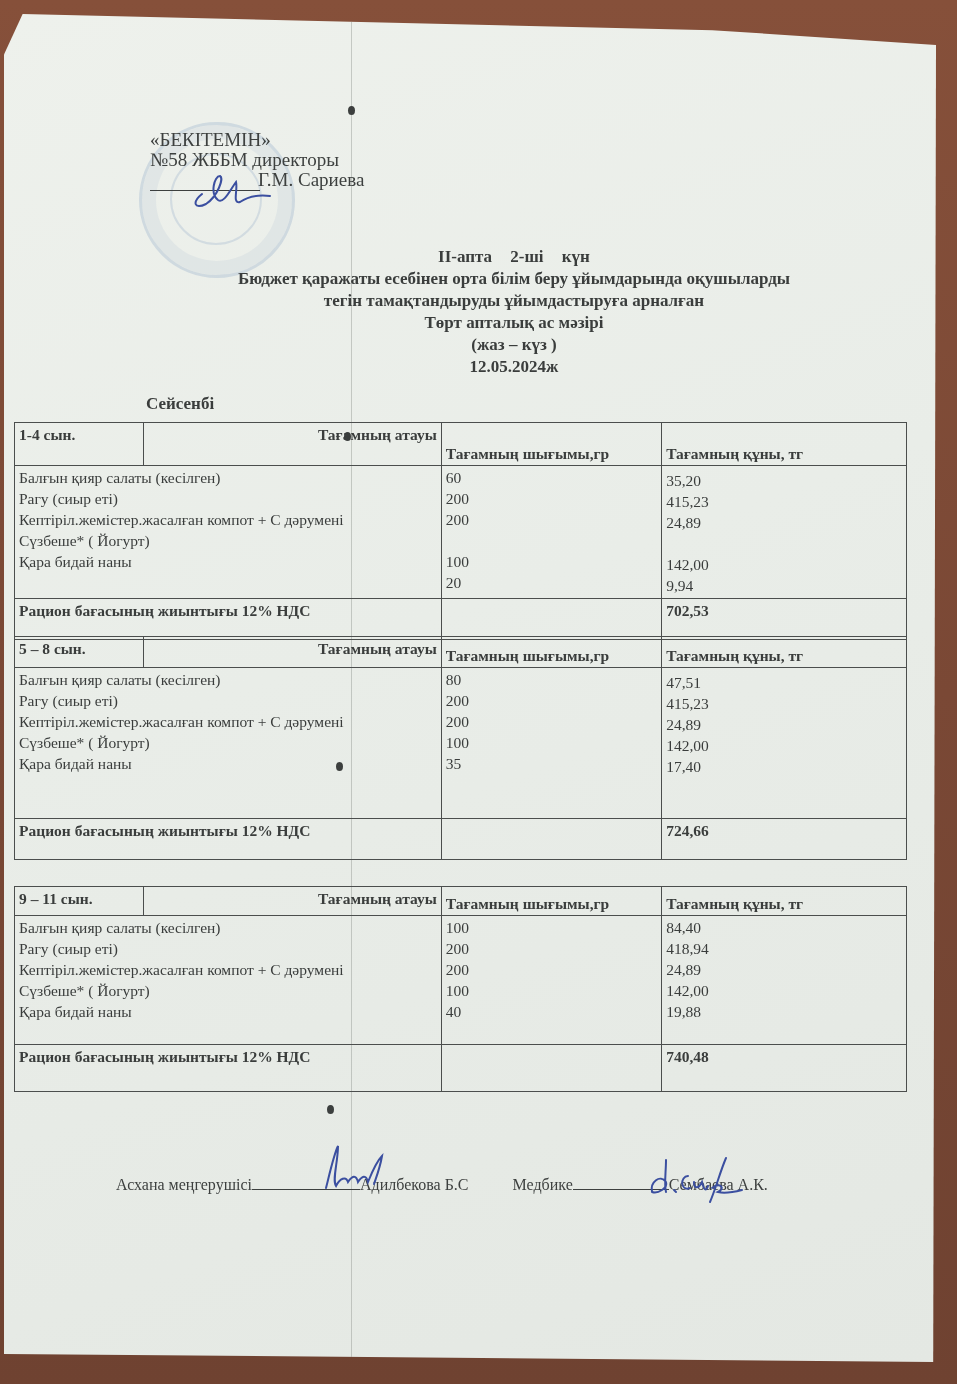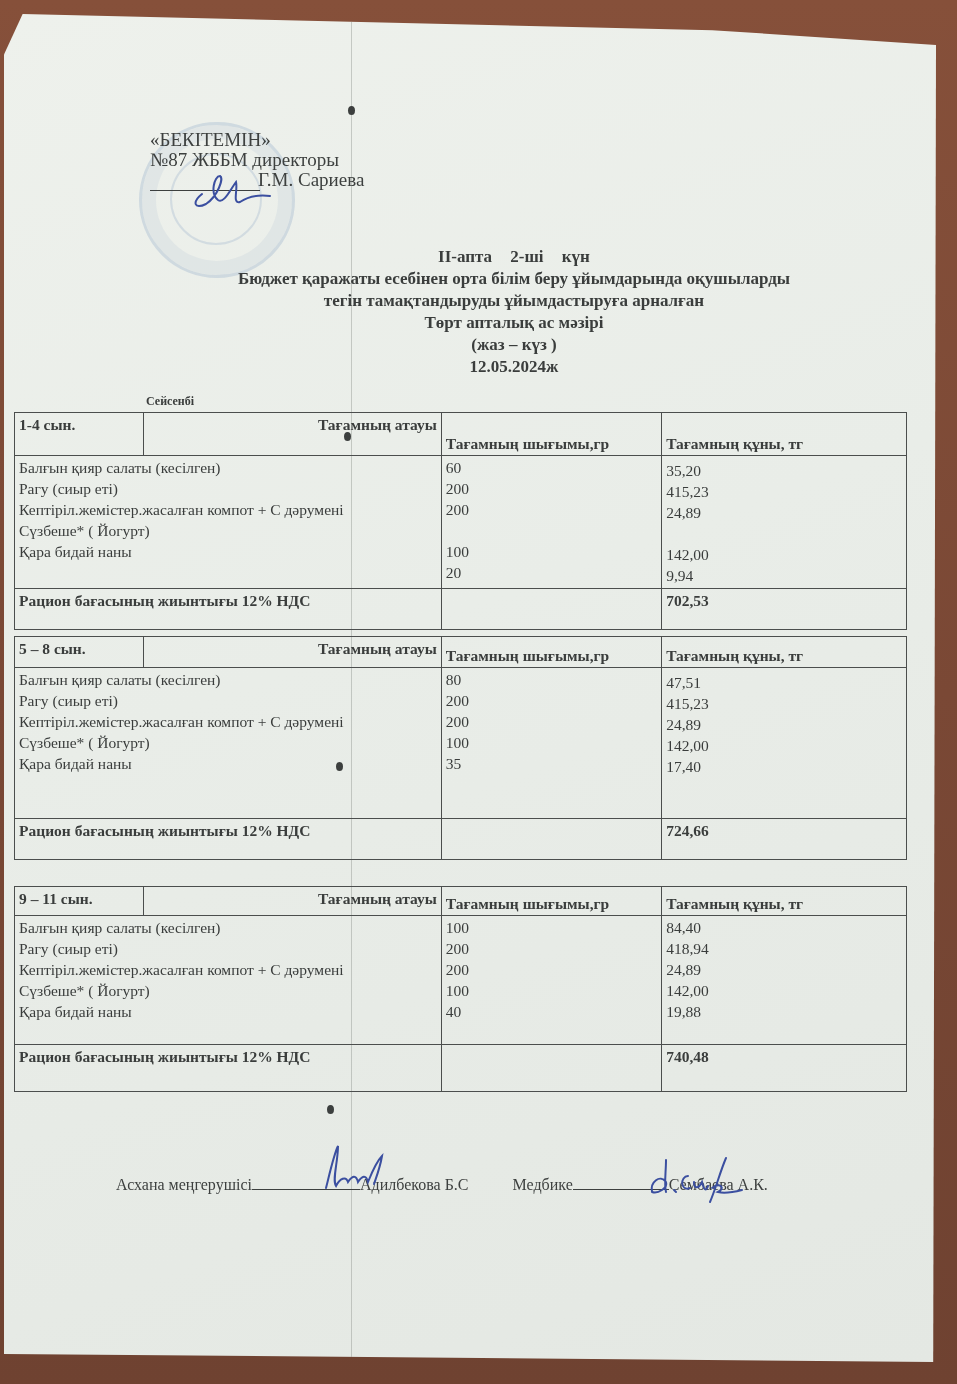--- a/index.html
+++ b/index.html
@@ -100,21 +100,21 @@
       font-size: 17px;
       line-height: 22px;
       color: #3a3d3c;
     }
     .heading .h-week { word-spacing: 14px; }
     .day-label {
       position: absolute;
       left: 142px;
       top: 380px;
       font-weight: bold;
-      font-size: 12px;
+      font-size: 17px;
     }
     .menu-table {
       position: absolute;
       left: 10px;
       width: 893px;
       border-collapse: collapse;
       font-size: 15.5px;
     }
     .menu-table td {
       border: 1.3px solid #4b4e4d;
@@ -125,21 +125,21 @@
     .menu-table .hdr { font-weight: bold; }
     .menu-table .col-grade { width: 120px; }
     .menu-table .col-name { width: 290px; text-align: right; }
     .menu-table .col-yield { width: 213px; }
     .menu-table .col-price { width: 238px; }
     .menu-table .items-cell { height: 130px; }
     .menu-table .total-label { font-weight: bold; height: 38px; }
     .menu-table .total-value { font-weight: bold; }
     .item-line { display: block; white-space: nowrap; }
     .item-gap { display: block; height: 21px; }
-    .t1 { top: 398px; }
+    .t1 { top: 408px; }
     .t2 { top: 622px; }
     .t3 { top: 872px; }
     .footer-sigs {
       position: absolute;
       left: 112px;
       top: 1159px;
       font-size: 16px;
       color: #3d403f;
       white-space: nowrap;
     }
@@ -162,21 +162,21 @@
   <div class="fold-dot" style="left:340px; top:418px;"></div>
   <div class="fold-dot" style="left:332px; top:748px;"></div>
   <div class="fold-dot" style="left:323px; top:1091px;"></div>
 
   <div class="stamp">
     <div class="stamp-inner"></div>
   </div>
 
   <div class="approval">
     <span class="line1">«БЕКІТЕМІН»</span>
-    <span class="line2">№87 ЖББМ директоры</span>
+    <span class="line2">№58 ЖББМ директоры</span>
     <span class="line3">Г.М. Сариева</span>
   </div>
   <div class="sig-line"></div>
   <svg class="signature" style="left:180px; top:150px;" width="90" height="50" viewBox="0 0 90 50">
     <path d="M18 30 C 8 38, 10 46, 22 40 C 34 32, 40 14, 36 12 C 30 12, 26 30, 34 36 C 40 40, 46 26, 52 18 C 54 26, 48 40, 56 38 C 62 34, 70 30, 86 32" fill="none" stroke="#3b4fa0" stroke-width="2" stroke-linecap="round"></path>
   </svg>
 
   <div class="heading">
     <div class="h-week">ІІ-апта     2-ші күн</div>
     <div>Бюджет қаражаты есебінен орта білім беру ұйымдарында оқушыларды</div>

